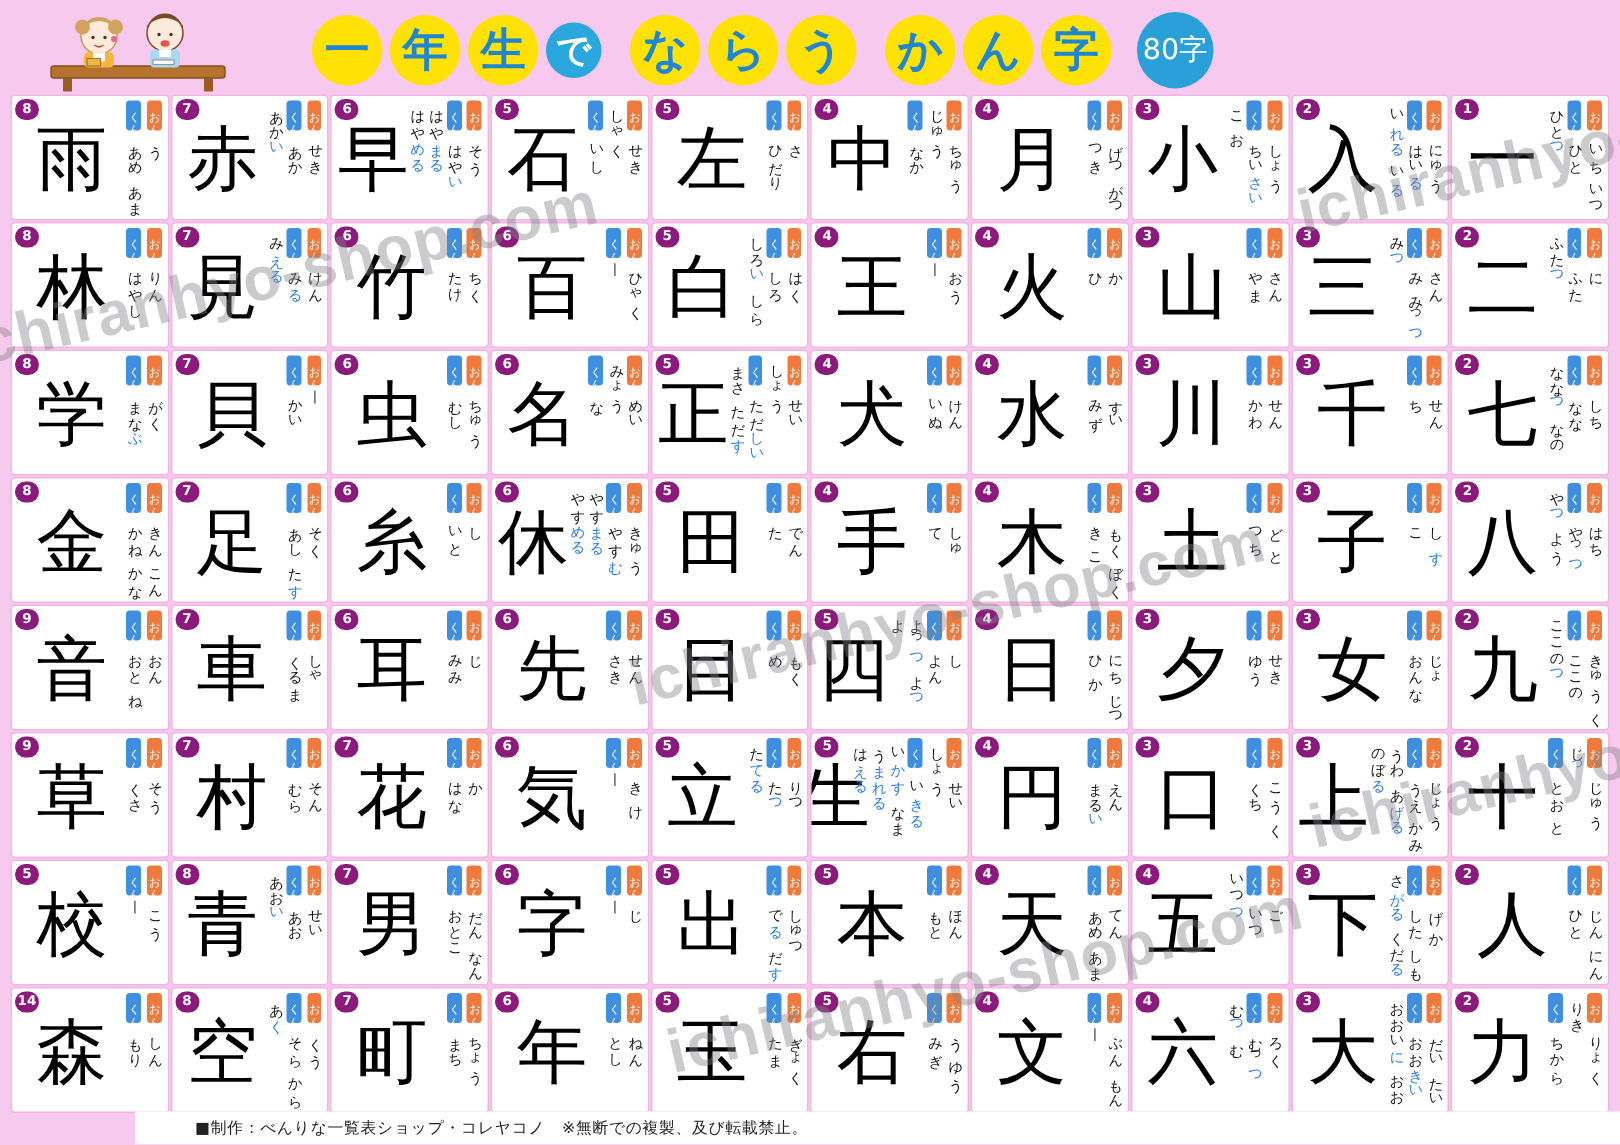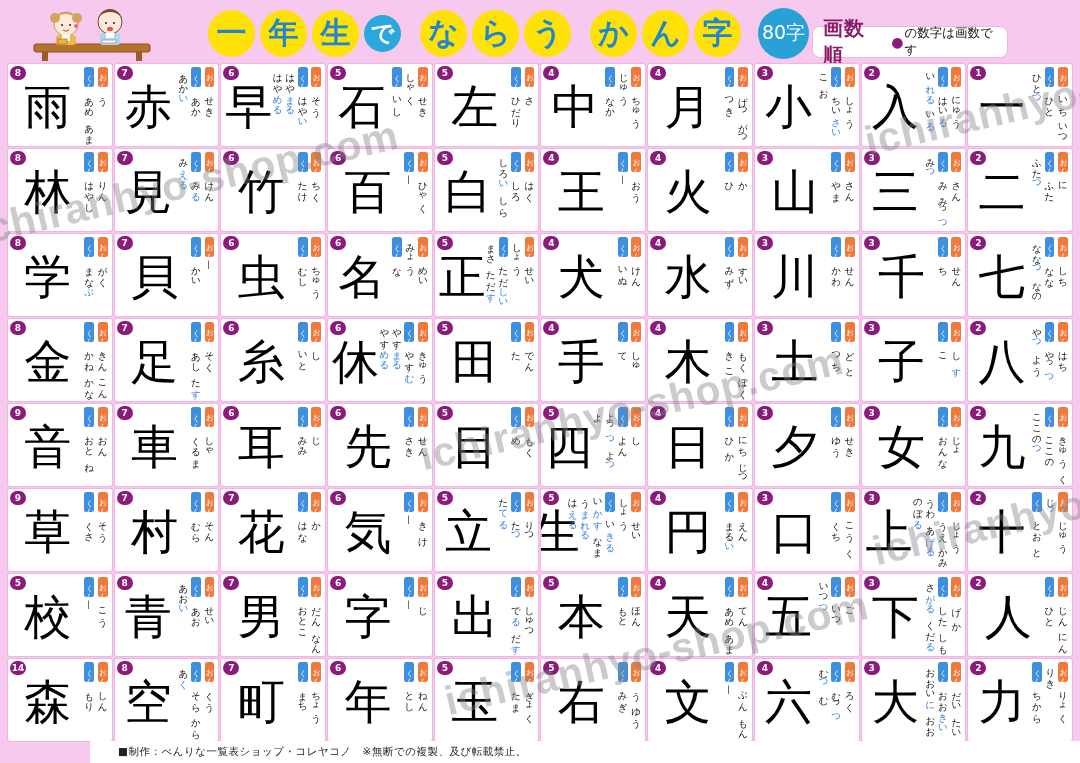--- a/index.html
+++ b/index.html
@@ -80,21 +80,21 @@
   #wm1{left:-30px;top:160px;}
   #wm2{left:415px;top:385px;}
   #wm3{left:440px;top:630px;}
   #wm4{left:860px;top:70px;}
   #wm5{left:868px;top:480px;}
   
   #footer{
     position:absolute;left:90px;right:0;bottom:0;height:22px;background:#fff;
     display:flex;align-items:center;z-index:1;
   }
-  #footer span{font-size:10.5px;color:#222;padding-left:28px;letter-spacing:0.5px;}
+  #footer span{font-size:10.5px;color:#222;padding-left:40px;letter-spacing:0.5px;}
 </style>
 </head>
 <body>
 
 <div id="header">
   <svg id="kids-illustration" viewBox="0 0 128 56">
 
     <rect x="6" y="38" width="116" height="8" rx="2" fill="#b5722f" stroke="#8a4f1d" stroke-width="1"></rect>
     <rect x="14" y="46" width="6" height="9" fill="#9a5c22"></rect>
     <rect x="108" y="46" width="6" height="9" fill="#9a5c22"></rect>
@@ -134,27 +134,20 @@
       <span class="tchar blue">で</span>
       <span class="tchar yellow gap">な</span>
       <span class="tchar yellow">ら</span>
       <span class="tchar yellow">う</span>
       <span class="tchar yellow gap">か</span>
       <span class="tchar yellow">ん</span>
       <span class="tchar yellow">字</span>
       <span id="count-badge">80字</span>
   </div>
 
-  <div id="order-box">
-    <span id="order-label">画数順</span>
-    <span id="order-note">
-      <span id="order-bullet">●</span>
-      <span>の数字は画数です</span>
-    </span>
-  </div>
 </div>
 
 <div id="grid">
     <div class="cell">
       <div class="badge">8</div>
       <div class="kanji">雨</div>
       <div class="readings">
         <div class="rgroup on"><span class="lab on">おん</span><span class="rd">う</span></div>
         <div class="rgroup kun"><span class="lab kun">くん</span><span class="rd">あめ</span><span class="rd">あま</span></div>
       </div>

